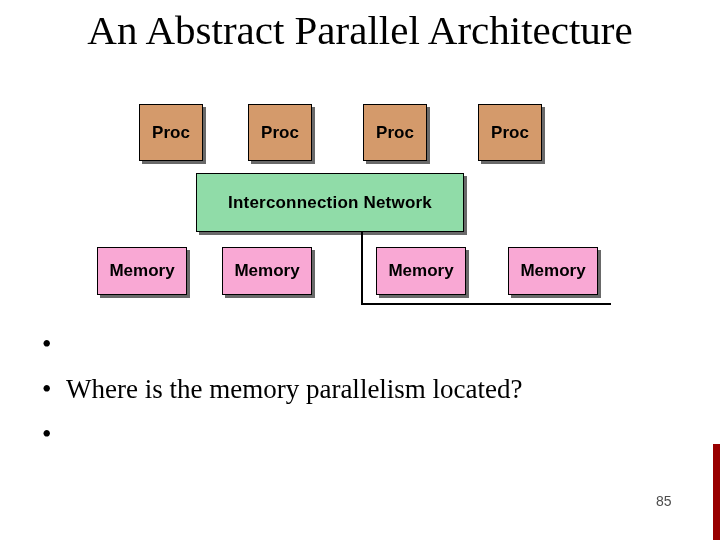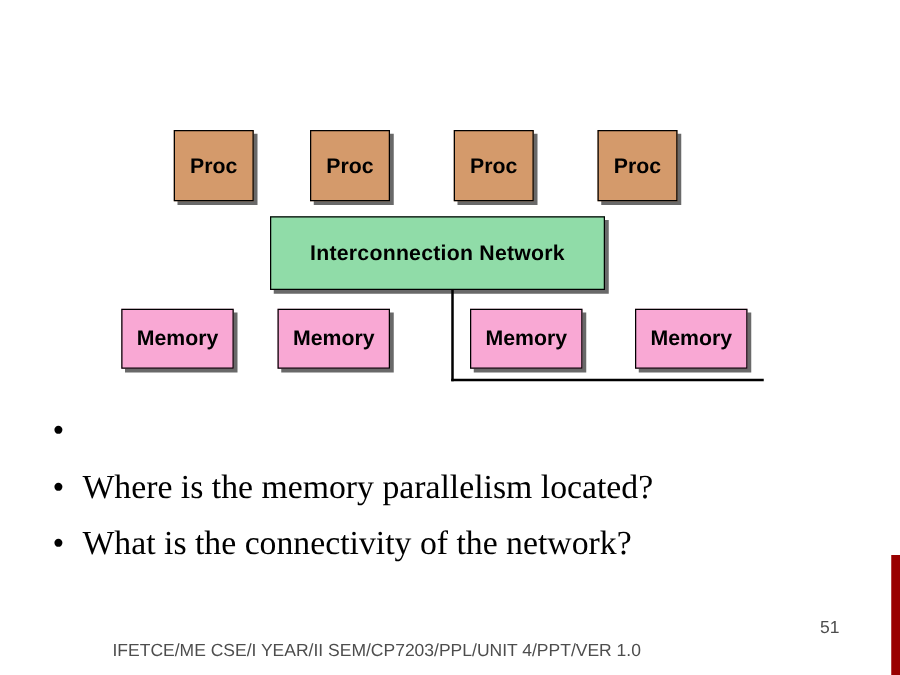--- a/index.html
+++ b/index.html
@@ -50,21 +50,21 @@
     height: 57px;
     background: #d49a6b;
     font-size: 17px;
   }
   .proc.p1 { left: 139px; }
   .proc.p2 { left: 248px; }
   .proc.p3 { left: 363px; }
   .proc.p4 { left: 478px; }
 
   .network {
-    left: 216px;
+    left: 196px;
     top: 173px;
     width: 268px;
     height: 59px;
     background: #90dca8;
     font-size: 17px;
     letter-spacing: 0.2px;
   }
 
   .memory {
     top: 247px;
@@ -147,20 +147,21 @@
     width: 7px;
     height: 96px;
     background: #990000;
   }
 </style>
 </head>
 <body>
 
 <div class="slide">
 
+  <h1 class="title">An Abstract Parallel Architecture</h1>
 
   <div>
     <div class="box proc p1">
       <span>Proc</span>
     </div>
     <div class="box proc p2">
       <span>Proc</span>
     </div>
     <div class="box proc p3">
       <span>Proc</span>
@@ -193,22 +194,20 @@
   <ul class="bullets">
     <li>
       <span class="bullet-marker">•</span>
     </li>
     <li>
       <span class="bullet-marker">•</span>
       <span>Where is the memory parallelism located?</span>
     </li>
     <li>
       <span class="bullet-marker">•</span>
-      <span>What is the connectivity of the network?</span>
     </li>
   </ul>
 
-  <div class="page-number">51</div>
-  <div class="footer">IFETCE/ME CSE/I YEAR/II SEM/CP7203/PPL/UNIT 4/PPT/VER 1.0</div>
+  <div class="page-number">85</div>
 
   <div class="edge-bar"></div>
 
 </div>
 
 </body></html>

